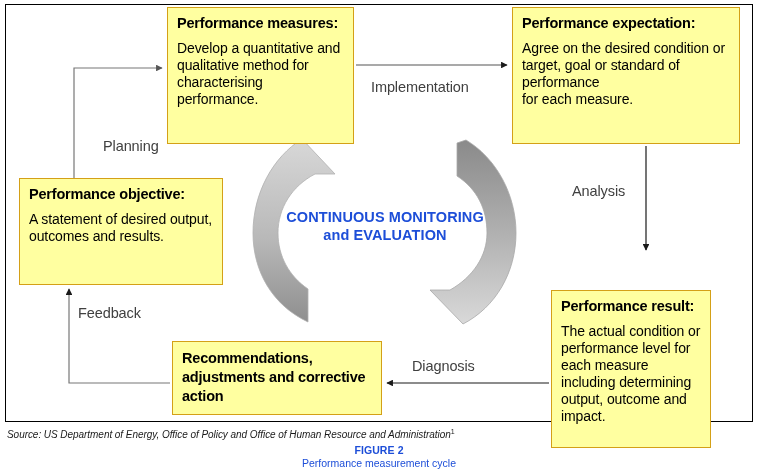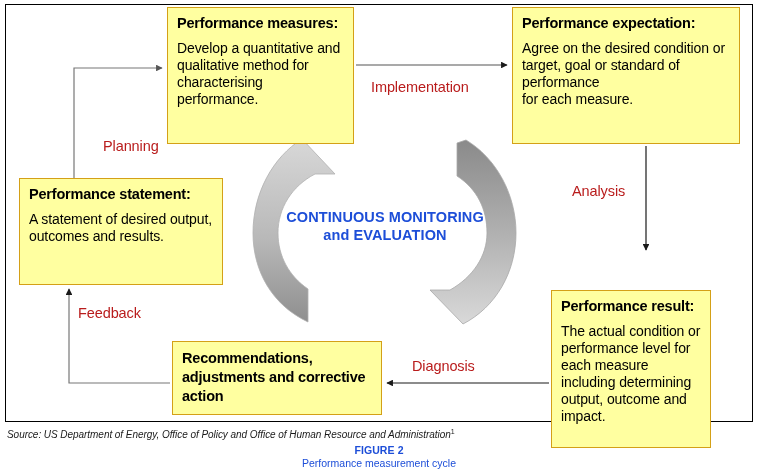--- a/index.html
+++ b/index.html
@@ -65,21 +65,21 @@
 
   #node-measures     { left: 167px; top: 7px;   width: 187px; height: 137px; }
   #node-expectation  { left: 512px; top: 7px;   width: 228px; height: 137px; }
   #node-objective    { left: 19px;  top: 178px; width: 204px; height: 107px; }
   #node-result       { left: 551px; top: 255px; width: 160px; height: 158px; margin-top: 35px; }
   #node-recommend    { left: 172px; top: 341px; width: 210px; height: 74px; }
 
   
   .edge-label {
     position: absolute;
-    color: #b91c1c;
+    color: #404040;
     font-size: 14.5px;
     white-space: nowrap;
     letter-spacing: -0.1px;
   }
   #label-planning       { left: 103px; top: 138px; }
   #label-implementation { left: 371px; top: 79px; }
   #label-analysis       { left: 572px; top: 183px; }
   #label-feedback       { left: 78px;  top: 305px; }
   #label-diagnosis      { left: 412px; top: 358px; }
 
@@ -209,21 +209,21 @@
     <span class="body"> Agree on the desired condition or target, goal or standard of performance
 for each measure.</span>
   </div>
 
   <div class="node" id="node-measures">
     <span class="title">Performance measures:</span>
     <span class="body">Develop a quantitative and qualitative method for characterising performance.</span>
   </div>
 
   <div class="node" id="node-objective">
-    <span class="title">Performance statement:</span>
+    <span class="title">Performance objective:</span>
     <span class="body">A statement of desired output, outcomes and results.</span>
   </div>
 
   <div class="node" id="node-result">
     <span class="title">Performance result:</span>
     <span class="body">The actual condition or performance level for each measure including determining output, outcome and impact.</span>
   </div>
 
   <div class="node titleonly" id="node-recommend">
     <span class="title">Recommendations, adjustments and corrective action</span>

